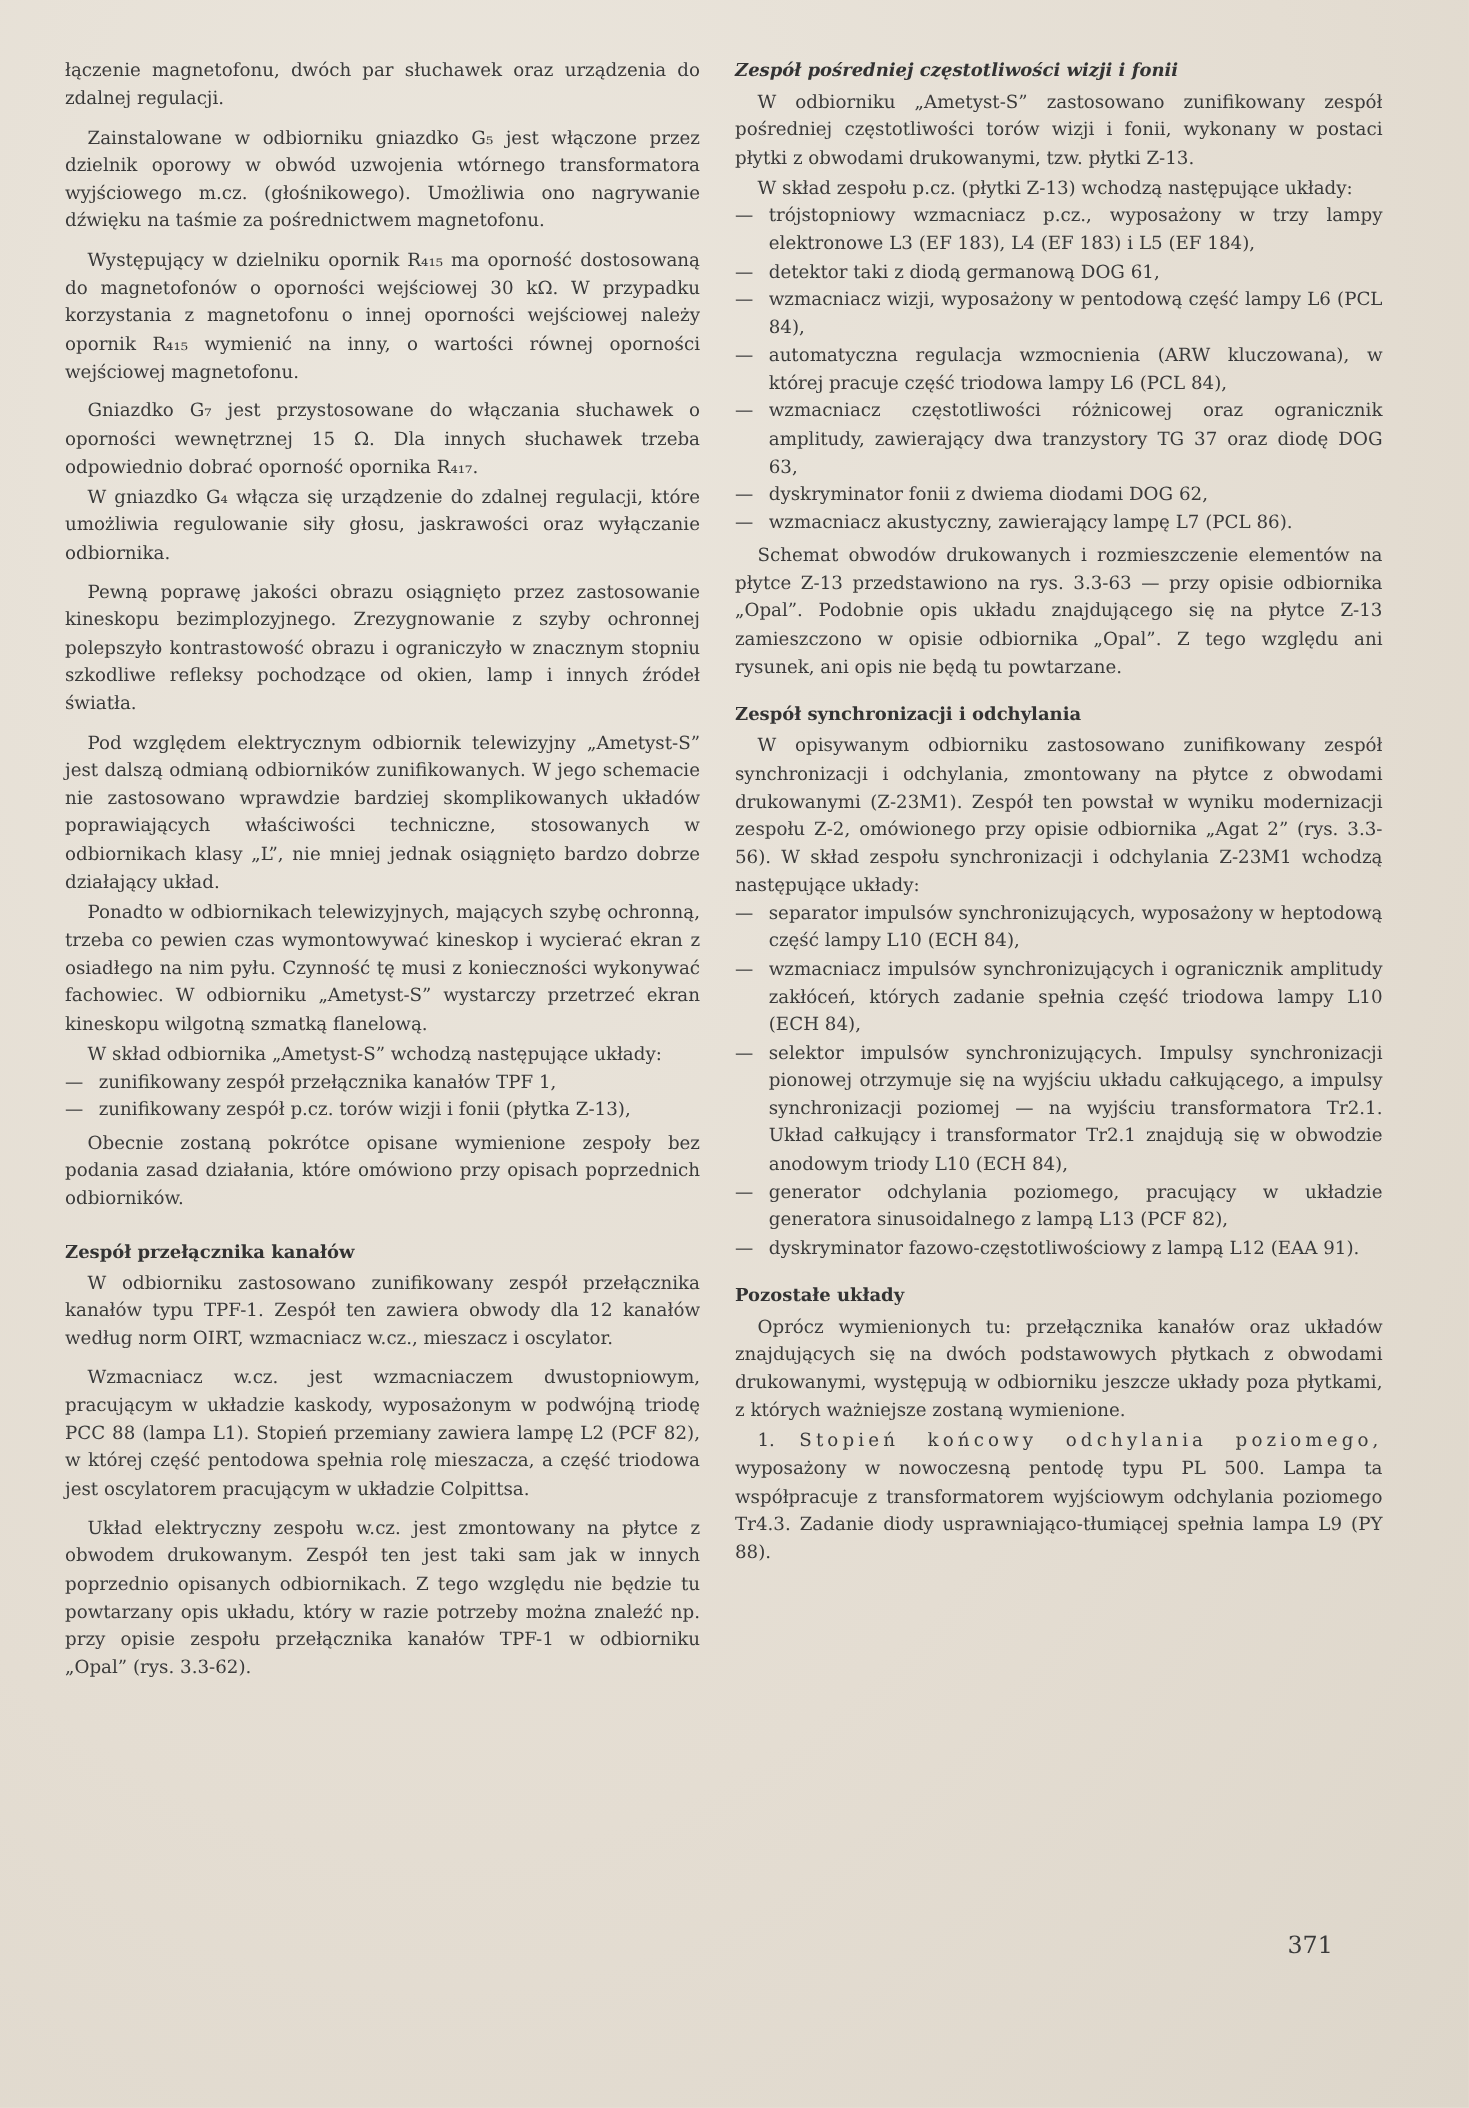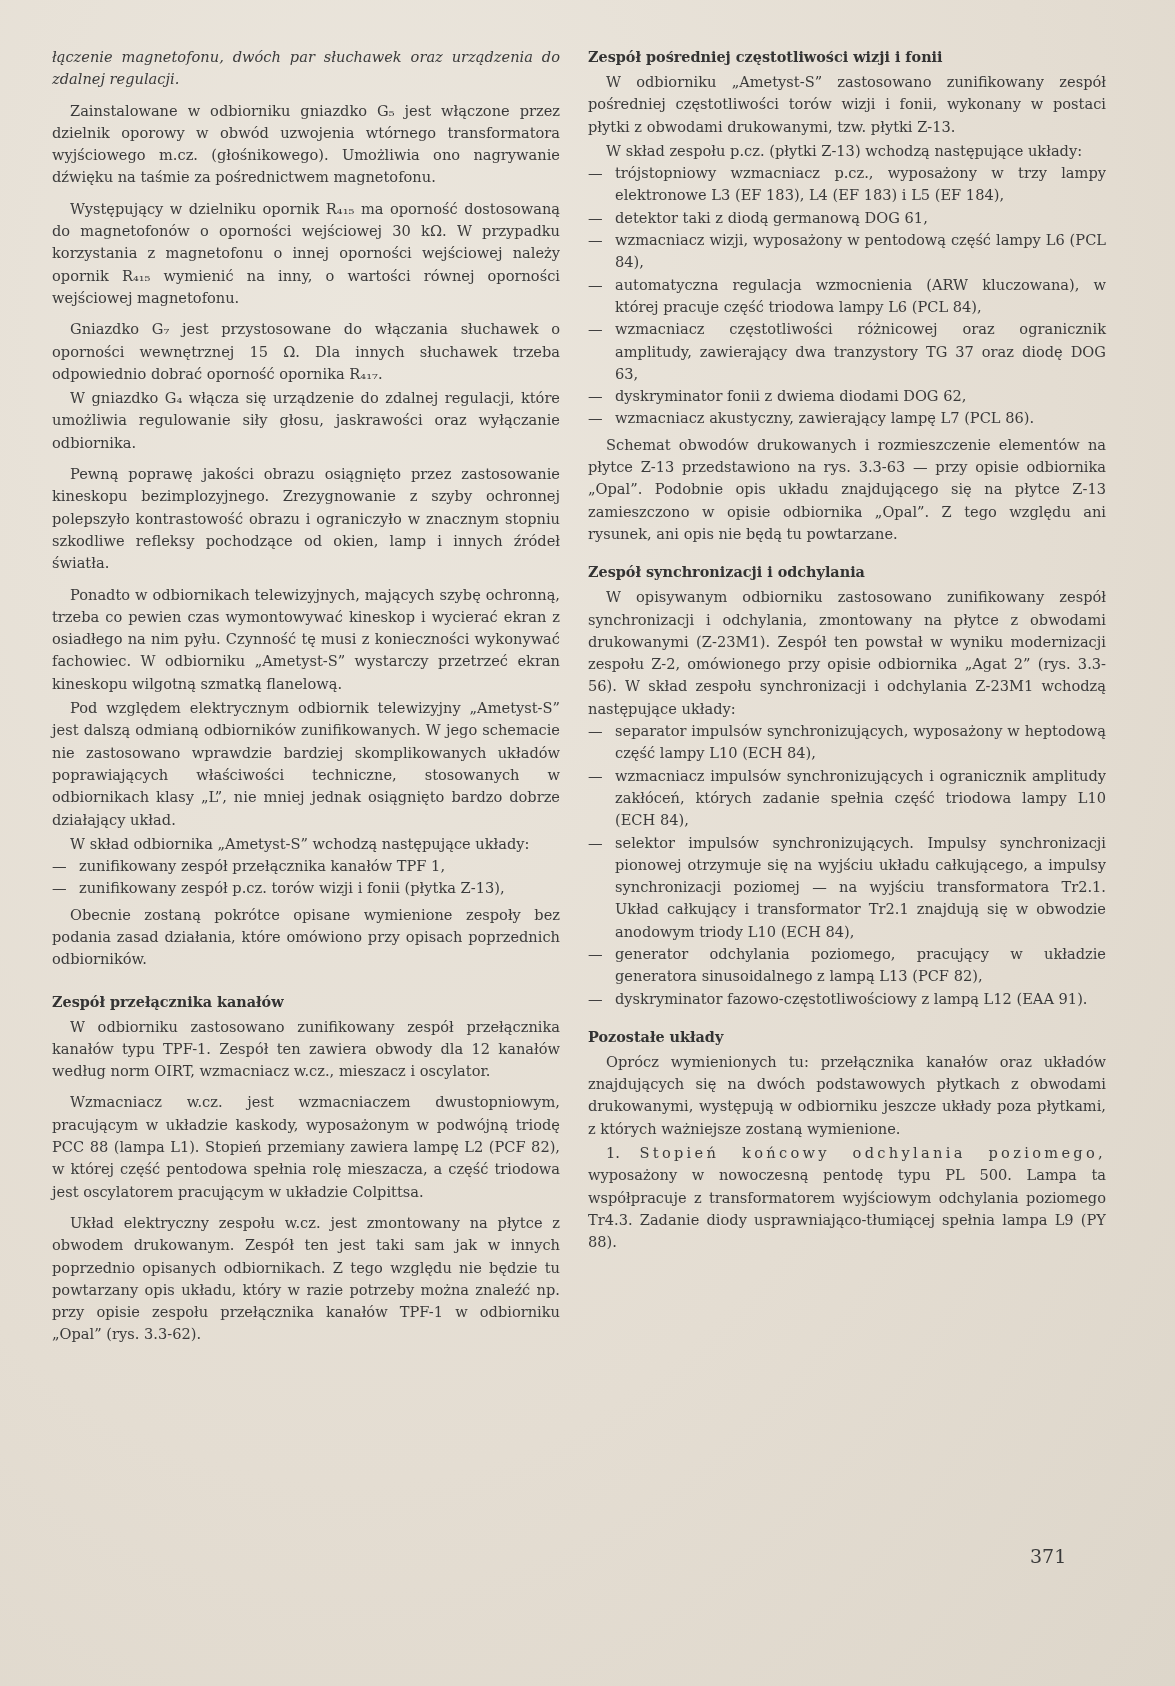--- a/index.html
+++ b/index.html
@@ -14,27 +14,27 @@
     }
     .page { position: absolute; left: 0; top: 0; width: 1175px; height: 1686px; }
     .col {
       position: absolute; top: 46px;
       font-size: 14.6px; line-height: 22.3px;
       text-align: justify; hyphens: none;
     }
     .col.left { left: 52px; width: 508px; }
     .col.right { left: 588px; width: 518px; }
     .col p { margin: 0 0 9px 0; text-indent: 18px; }
-    .col p.cont { text-indent: 0; font-style: italic; }
+    .col p.cont { text-indent: 0; }
     .col h2 {
       font-family: "DejaVu Serif", "Liberation Serif", serif;
       font-size: 14.4px; font-weight: bold; margin: 16px 0 3px 0; line-height: 22px;
       color: #333;
     }
-    .col h2.first { margin-top: 0; }
+    .col h2.first { margin-top: 0; font-style: italic; }
     ul.dash { list-style: none; margin: 0 0 4px 0; padding: 0; }
     ul.dash li { position: relative; padding-left: 27px; margin: 0; }
     ul.dash li::before { content: "—"; position: absolute; left: 0; top: 0; }
     .spaced { letter-spacing: 3.3px; }
     .page-number {
       position: absolute; left: 1030px; top: 1545px; font-size: 19px;
       font-family: "DejaVu Serif", "Liberation Serif", serif; color: #3a3a3a;
     }
   </style>
 </head>
@@ -42,22 +42,22 @@
 
 <div class="page">
 
   <div class="col left">
     <p class="cont">łączenie magnetofonu, dwóch par słuchawek oraz urządzenia do zdalnej regulacji.</p>
     <p>Zainstalowane w odbiorniku gniazdko G₅ jest włączone przez dzielnik oporowy w obwód uzwojenia wtórnego transformatora wyjściowego m.cz. (głośnikowego). Umożliwia ono nagrywanie dźwięku na taśmie za pośrednictwem magnetofonu.</p>
     <p>Występujący w dzielniku opornik R₄₁₅ ma oporność dostosowaną do magnetofonów o oporności wejściowej 30 kΩ. W przypadku korzystania z magnetofonu o innej oporności wejściowej należy opornik R₄₁₅ wymienić na inny, o wartości równej oporności wejściowej magnetofonu.</p>
     <p style="margin-bottom:2px">Gniazdko G₇ jest przystosowane do włączania słuchawek o oporności wewnętrznej 15 Ω. Dla innych słuchawek trzeba odpowiednio dobrać oporność opornika R₄₁₇.</p>
     <p>W gniazdko G₄ włącza się urządzenie do zdalnej regulacji, które umożliwia regulowanie siły głosu, jaskrawości oraz wyłączanie odbiornika.</p>
     <p>Pewną poprawę jakości obrazu osiągnięto przez zastosowanie kineskopu bezimplozyjnego. Zrezygnowanie z szyby ochronnej polepszyło kontrastowość obrazu i ograniczyło w znacznym stopniu szkodliwe refleksy pochodzące od okien, lamp i innych źródeł światła.</p>
+    <p style="margin-bottom:2px">Pod względem elektrycznym odbiornik telewizyjny „Ametyst-S” jest dalszą odmianą odbiorników zunifikowanych. W jego schemacie nie zastosowano wprawdzie bardziej skomplikowanych układów poprawiających właściwości techniczne, stosowanych w odbiornikach klasy „L”, nie mniej jednak osiągnięto bardzo dobrze działający układ.</p>
     <p style="margin-bottom:2px">Ponadto w odbiornikach telewizyjnych, mających szybę ochronną, trzeba co pewien czas wymontowywać kineskop i wycierać ekran z osiadłego na nim pyłu. Czynność tę musi z konieczności wykonywać fachowiec. W odbiorniku „Ametyst-S” wystarczy przetrzeć ekran kineskopu wilgotną szmatką flanelową.</p>
-    <p style="margin-bottom:2px">Pod względem elektrycznym odbiornik telewizyjny „Ametyst-S” jest dalszą odmianą odbiorników zunifikowanych. W jego schemacie nie zastosowano wprawdzie bardziej skomplikowanych układów poprawiających właściwości techniczne, stosowanych w odbiornikach klasy „L”, nie mniej jednak osiągnięto bardzo dobrze działający układ.</p>
     <p style="margin-bottom:0">W skład odbiornika „Ametyst-S” wchodzą następujące układy:</p>
     <ul class="dash">
       <li>zunifikowany zespół przełącznika kanałów TPF 1,</li>
       <li>zunifikowany zespół p.cz. torów wizji i fonii (płytka Z-13),</li>
     </ul>
     <p>Obecnie zostaną pokrótce opisane wymienione zespoły bez podania zasad działania, które omówiono przy opisach poprzednich odbiorników.</p>
     <h2 style="margin-top:20px">Zespół przełącznika kanałów</h2>
     <p>W odbiorniku zastosowano zunifikowany zespół przełącznika kanałów typu TPF-1. Zespół ten zawiera obwody dla 12 kanałów według norm OIRT, wzmacniacz w.cz., mieszacz i oscylator.</p>
     <p>Wzmacniacz w.cz. jest wzmacniaczem dwustopniowym, pracującym w układzie kaskody, wyposażonym w podwójną triodę PCC 88 (lampa L1). Stopień przemiany zawiera lampę L2 (PCF 82), w której część pentodowa spełnia rolę mieszacza, a część triodowa jest oscylatorem pracującym w układzie Colpittsa.</p>
     <p>Układ elektryczny zespołu w.cz. jest zmontowany na płytce z obwodem drukowanym. Zespół ten jest taki sam jak w innych poprzednio opisanych odbiornikach. Z tego względu nie będzie tu powtarzany opis układu, który w razie potrzeby można znaleźć np. przy opisie zespołu przełącznika kanałów TPF-1 w odbiorniku „Opal” (rys. 3.3-62).</p>

